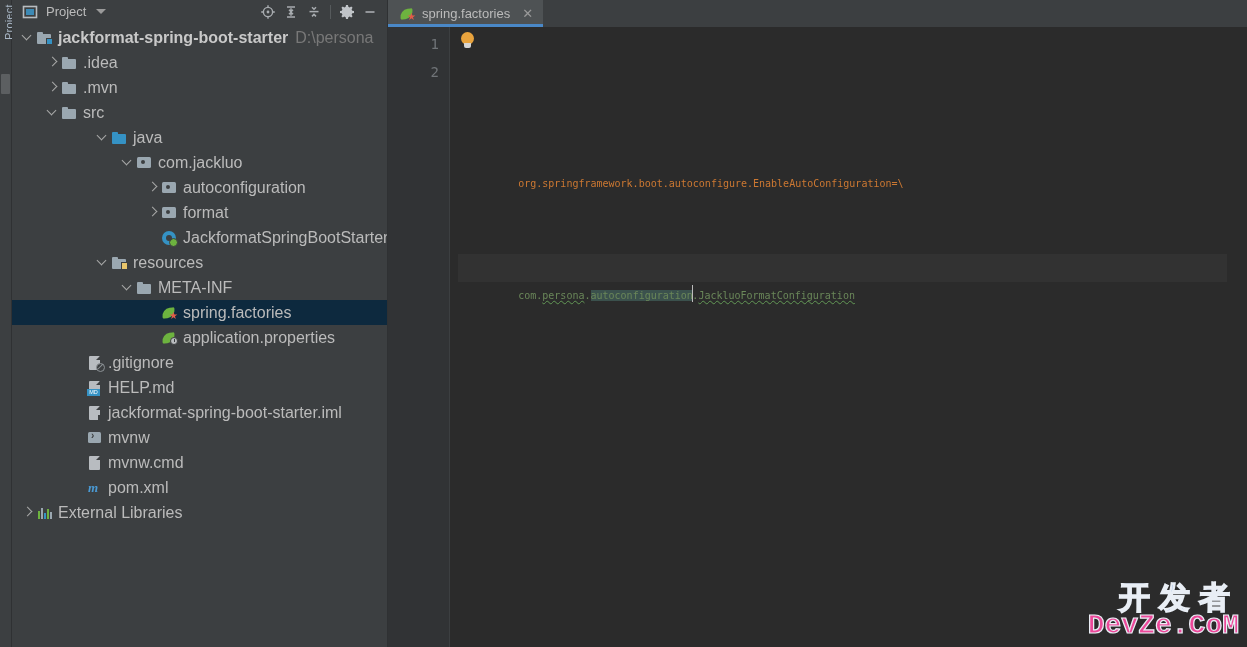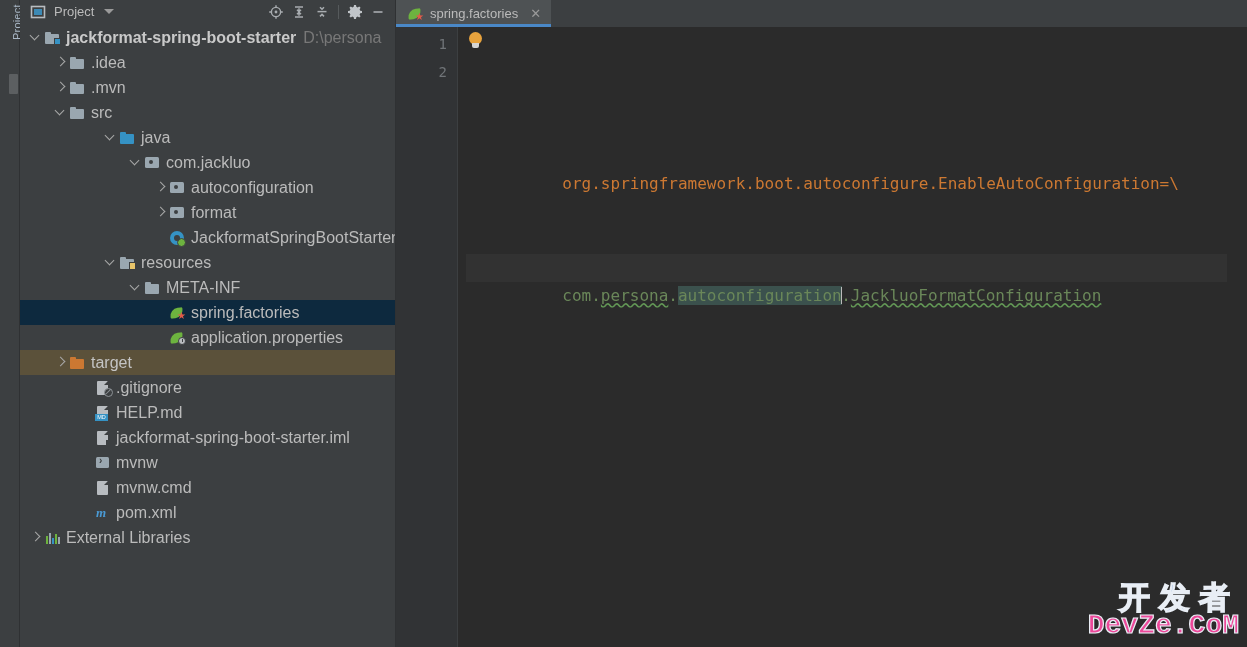--- a/index.html
+++ b/index.html
@@ -2,21 +2,21 @@
 <html><head>
 <meta charset="utf-8">
 <style>
   * { box-sizing: border-box; margin: 0; padding: 0; }
   html, body {
     width: 1247px; height: 647px;
     background: #3c3f41;
     font-family: "Liberation Sans", sans-serif;
     overflow: hidden;
   }
-  #app { position: relative; width: 1247px; height: 647px; display: flex; padding-left: 8px; }
+  #app { position: relative; width: 1247px; height: 647px; display: flex; }
 
   
   .toolstrip {
     width: 12px; height: 647px; background: #3c3f41;
     border-right: 1px solid #2f3133; position: relative; flex: 0 0 12px;
   }
   .toolstrip .vtab {
     position: absolute; top: 2px; left: -13px;
     transform: rotate(-90deg); transform-origin: 0 0;
     white-space: nowrap; font-size: 11px; color: #a9b7c6;
@@ -219,21 +219,21 @@
   }
   .code-wrap { flex: 1 1 auto; display: flex; background: #2b2b2b; overflow: hidden; }
   .gutter {
     width: 62px; flex: 0 0 62px; background: #313335; text-align: right;
     padding: 3px 10px 0 0; font-family: "DejaVu Sans Mono", monospace;
     font-size: 14px; color: #707478; line-height: 28px;
     border-right: 1px solid #3c3f41;
   }
   .code {
     flex: 1 1 auto; padding: 3px 0 0 8px; font-family: "DejaVu Sans Mono", monospace;
-    font-size: 16px; line-height: 28px; white-space: pre; position: relative;
+    font-size: 10px; line-height: 28px; white-space: pre; position: relative;
   }
   .cl-line { position: relative; height: 28px; }
   .cl-line.active { background: #323232; }
   .tok-orange { color: #cc7832; }
   .tok-green  { color: #6a8759; }
   .squiggle {
     text-decoration: underline wavy #629755;
     text-decoration-skip-ink: none;
   }
   .hl-ident { background: #3b514d; }
@@ -466,31 +466,20 @@
           <span style="flex: 0 0 auto; width: 133px; height: 25px;"></span>
           <span class="twisty none"></span>
           <span class="ico">
             <span class="leaf-spring">
               <span class="leafshape"></span>
               <span class="clock"></span>
             </span>
           </span>
           <span class="label">application.properties</span>
         </div>
-        <div class="row excluded">
-          <span style="flex: 0 0 auto; width: 33px; height: 25px;"></span>
-          <span class="twisty right"></span>
-          <span class="ico">
-            <span class="folder orange">
-              <span class="tab"></span>
-              <span class="body"></span>
-            </span>
-          </span>
-          <span class="label excluded-txt">target</span>
-        </div>
         <div class="row">
           <span style="flex: 0 0 auto; width: 58px; height: 25px;"></span>
           <span class="twisty none"></span>
           <span class="ico">
             <span class="filedoc"></span>
             <span class="gitignore-badge"></span>
           </span>
           <span class="label">.gitignore</span>
         </div>
         <div class="row">

